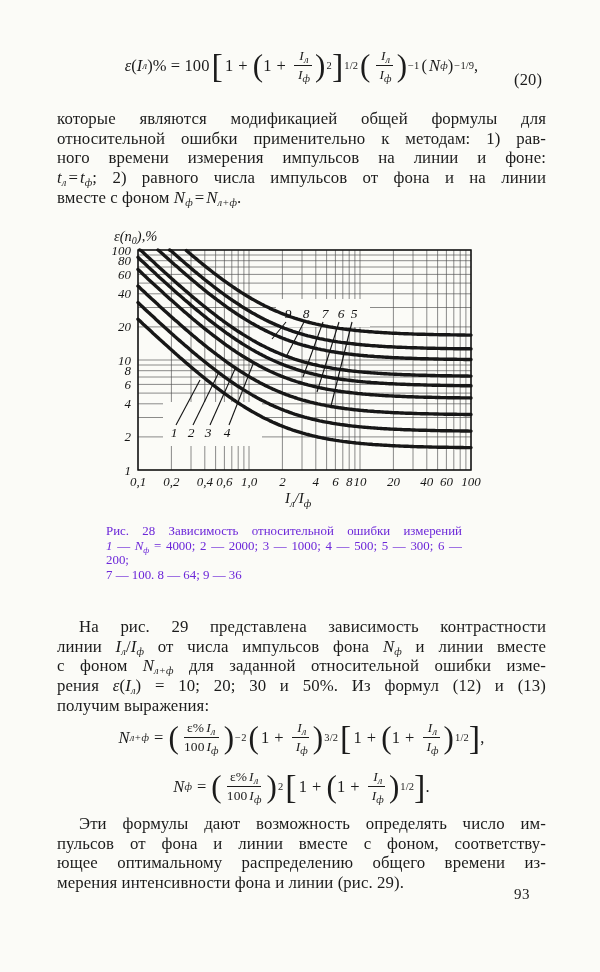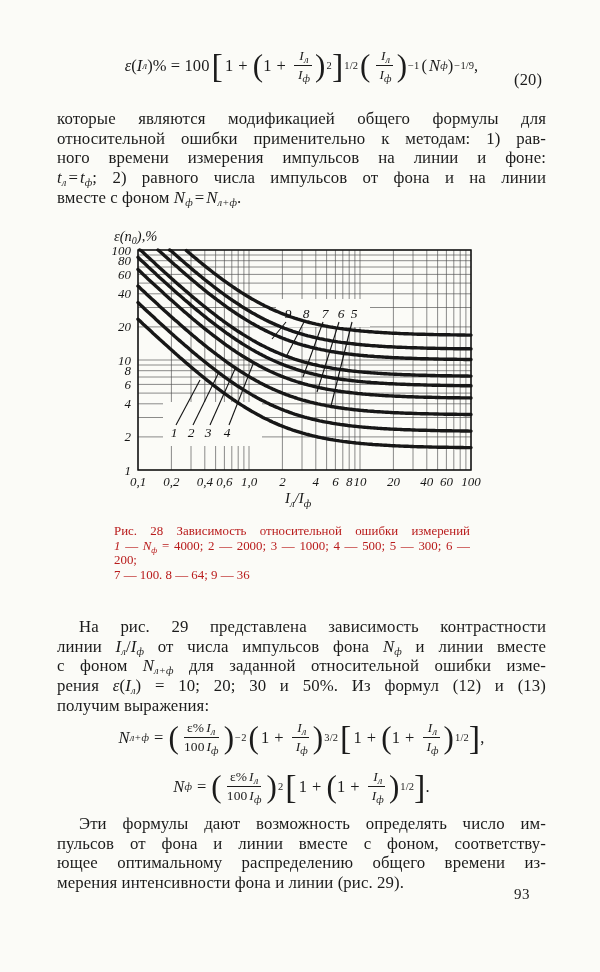--- a/index.html
+++ b/index.html
@@ -23,21 +23,21 @@
   .frac{display:inline-flex;flex-direction:column;align-items:center;font-size:13.5px;line-height:1.2;vertical-align:-12px;margin:0 2px}
   .frac .fn{border-bottom:1.3px solid #1b1b1b;padding:0 3px 1px;white-space:nowrap}
   .frac .fd{padding:1px 3px 0;white-space:nowrap}
   .frac i{margin-left:2px}
   .bigp{font-size:31px;line-height:0;vertical-align:-7px;font-weight:300}
   .bigb{font-size:34px;line-height:0;vertical-align:-8px;font-weight:300}
   .bsup{font-size:10.5px;vertical-align:14px;margin-left:1px;font-style:normal}
   .op{padding:0 5px}
   .thin{padding:0 2px}
   
-  #caption{top:524px;left:114px;width:356px;font-size:12.9px;line-height:14.6px;color:#b91c1c}
+  #caption{top:524px;left:106px;width:356px;font-size:12.9px;line-height:14.6px;color:#6d28d9}
   #caption sub{font-size:8.5px;vertical-align:-2.5px}
   #pagenum{left:514px;top:886px;font-size:15px;letter-spacing:.5px}
   #chart-svg{position:absolute;left:0;top:0}
   #chart-svg text{font-family:"Liberation Serif",serif}
 </style>
 </head>
 <body>
 
 <svg id="chart-svg" width="600" height="540" viewBox="0 0 600 540">
     <path d="M138.0 250V470M171.4 250V470M191.0 250V470M204.8 250V470M215.6 250V470M224.4 250V470M231.8 250V470M238.2 250V470M243.9 250V470M249.0 250V470M282.4 250V470M302.0 250V470M315.8 250V470M326.6 250V470M335.4 250V470M342.8 250V470M349.2 250V470M354.9 250V470M360.0 250V470M393.4 250V470M413.0 250V470M426.8 250V470M437.6 250V470M446.4 250V470M453.8 250V470M460.2 250V470M465.9 250V470M471 250V470M138 470.0H471M138 436.9H471M138 417.5H471M138 403.8H471M138 393.1H471M138 384.4H471M138 377.0H471M138 370.7H471M138 365.0H471M138 360.0H471M138 326.9H471M138 307.5H471M138 293.8H471M138 283.1H471M138 274.4H471M138 267.0H471M138 260.7H471M138 255.0H471M138 250H471" stroke="#4d4d4d" stroke-width="0.65" fill="none"></path>
@@ -140,21 +140,21 @@
       <i>N</i>
       <sub>ф</sub>
       <span>)</span>
       <sup class="bsup">−1/9</sup>
       <span>,</span>
   </div>
   <span class="eqtag">(20)</span>
 </div>
 
 <div class="abs body-text" style="top:109px">
-  <div class="jline">которые являются модификацией общего формулы для</div>
+  <div class="jline">которые являются модификацией общей формулы для</div>
   <div class="jline">относительной ошибки применительно к методам: 1) рав-</div>
   <div class="jline">ного времени измерения импульсов на линии и фоне:</div>
   <div class="jline"><i>t</i><sub>л</sub><span class="thin">=</span><i>t</i><sub>ф</sub><span>; 2) равного числа импульсов от фона и на линии</span></div>
   <div><span>вместе с фоном </span><i>N</i><sub>ф</sub><span class="thin">=</span><i>N</i><sub>л+ф</sub><span>.</span></div>
 </div>
 
 <div id="caption" class="abs">
   <div class="jline">Рис. 28 Зависимость относительной ошибки измерений</div>
   <div class="jline"><i>1</i><span> — </span><i>N</i><sub>ф</sub><span> = 4000; </span><span>2 — 2000; 3 — 1000; 4 — 500; 5 — 300; 6 — 200;</span></div>
   <div>7 — 100. 8 — 64; 9 — 36</div>

